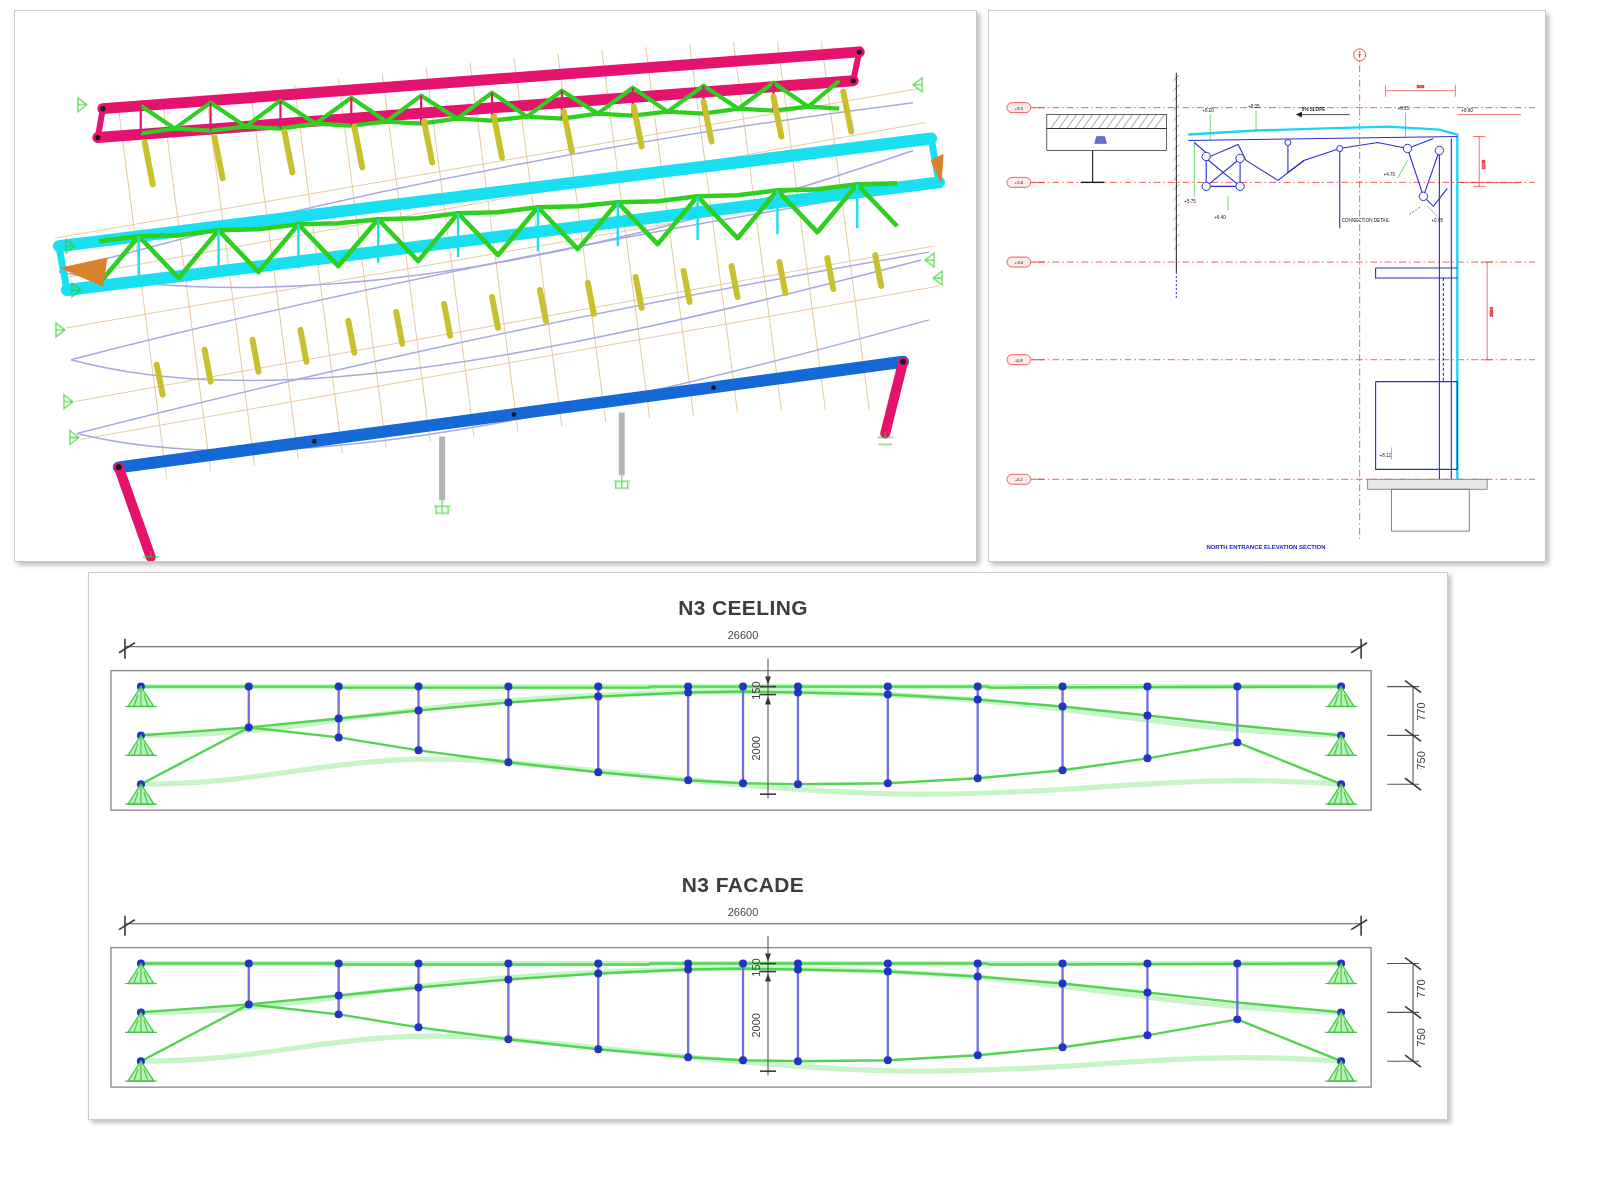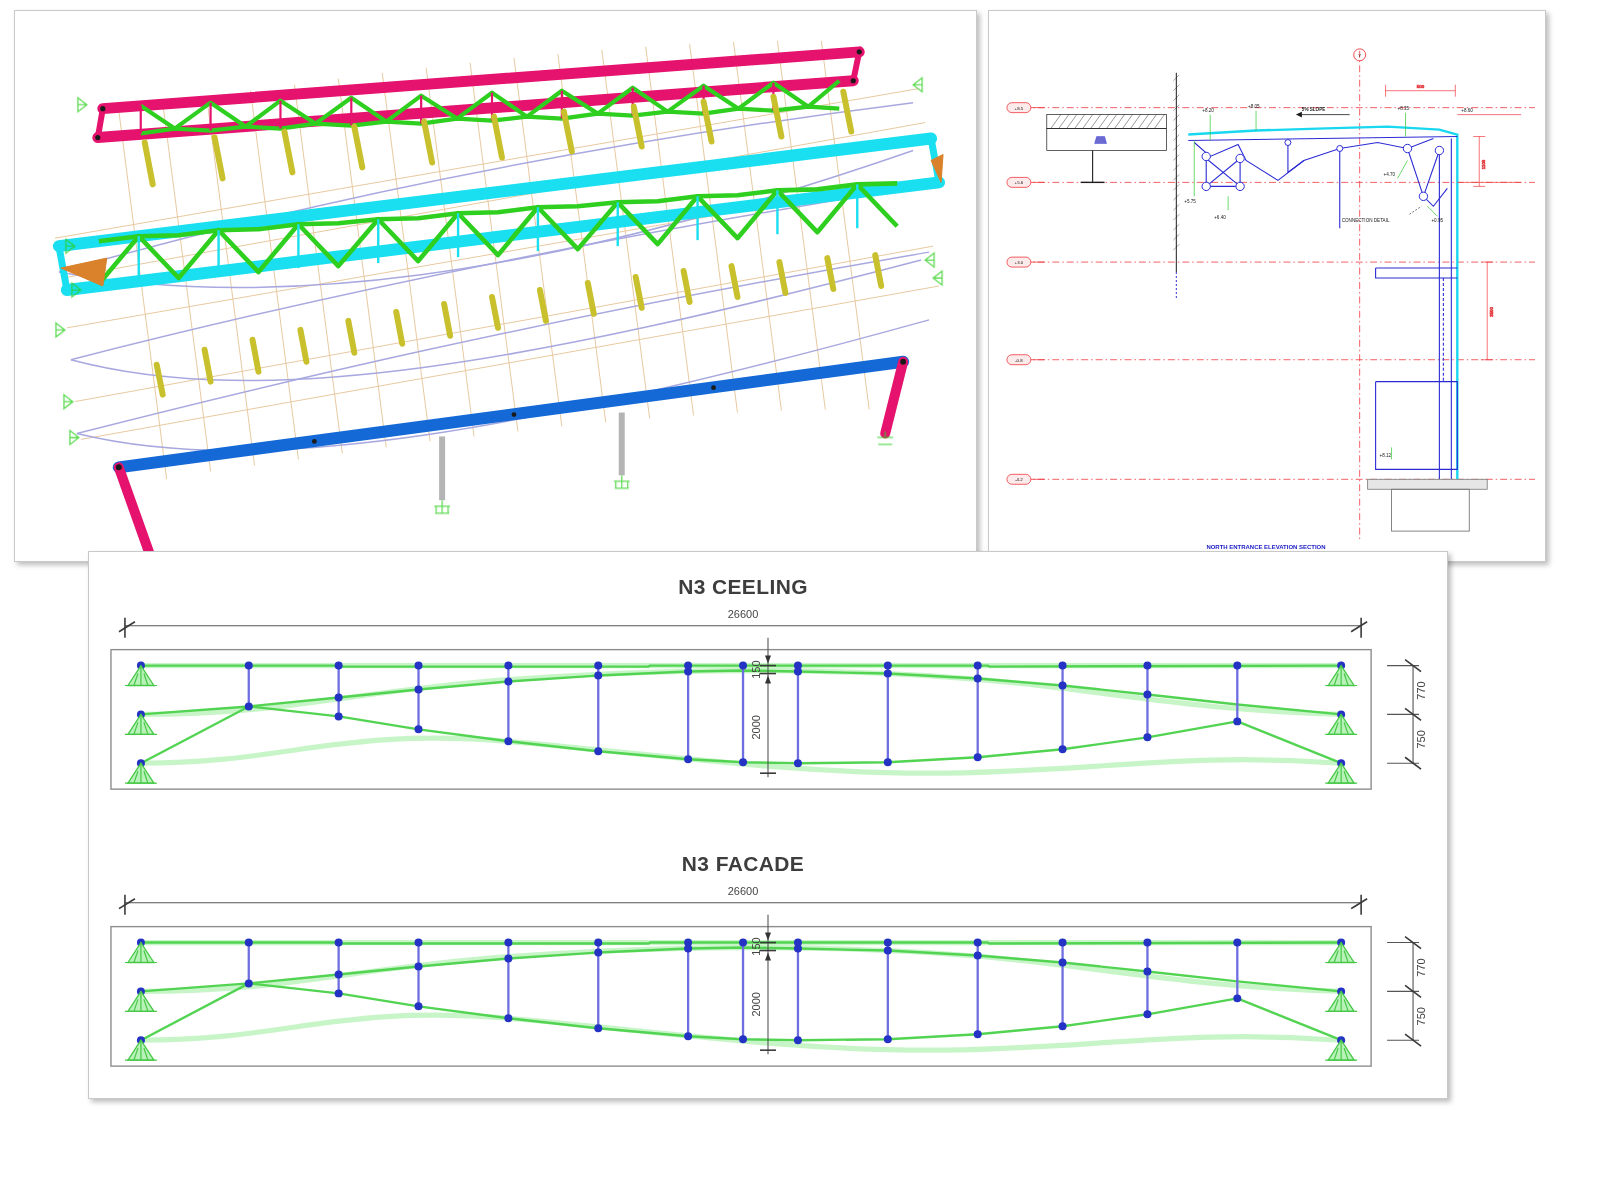--- a/index.html
+++ b/index.html
@@ -21,21 +21,21 @@
   .panel {
     position: absolute;
     background: #ffffff;
     border: 1px solid #c9c9c9;
     box-shadow: 3px 3px 5px rgba(0,0,0,0.26);
   }
 
   
   #panel-model   { left: 14px;  top: 10px;  width: 963px;  height: 552px; }
   #panel-section { left: 988px; top: 10px;  width: 558px;  height: 552px; }
-  #panel-truss   { left: 88px;  top: 551px; width: 1360px; height: 548px; }
+  #panel-truss   { left: 88px;  top: 572px; width: 1360px; height: 548px; }
 
   .panel-svg { display: block; width: 100%; height: 100%; }
 
   
   .truss-title {
     font-size: 21px;
     font-weight: bold;
     fill: #3d3d3d;
     text-anchor: middle;
     font-family: "Liberation Sans", sans-serif;

